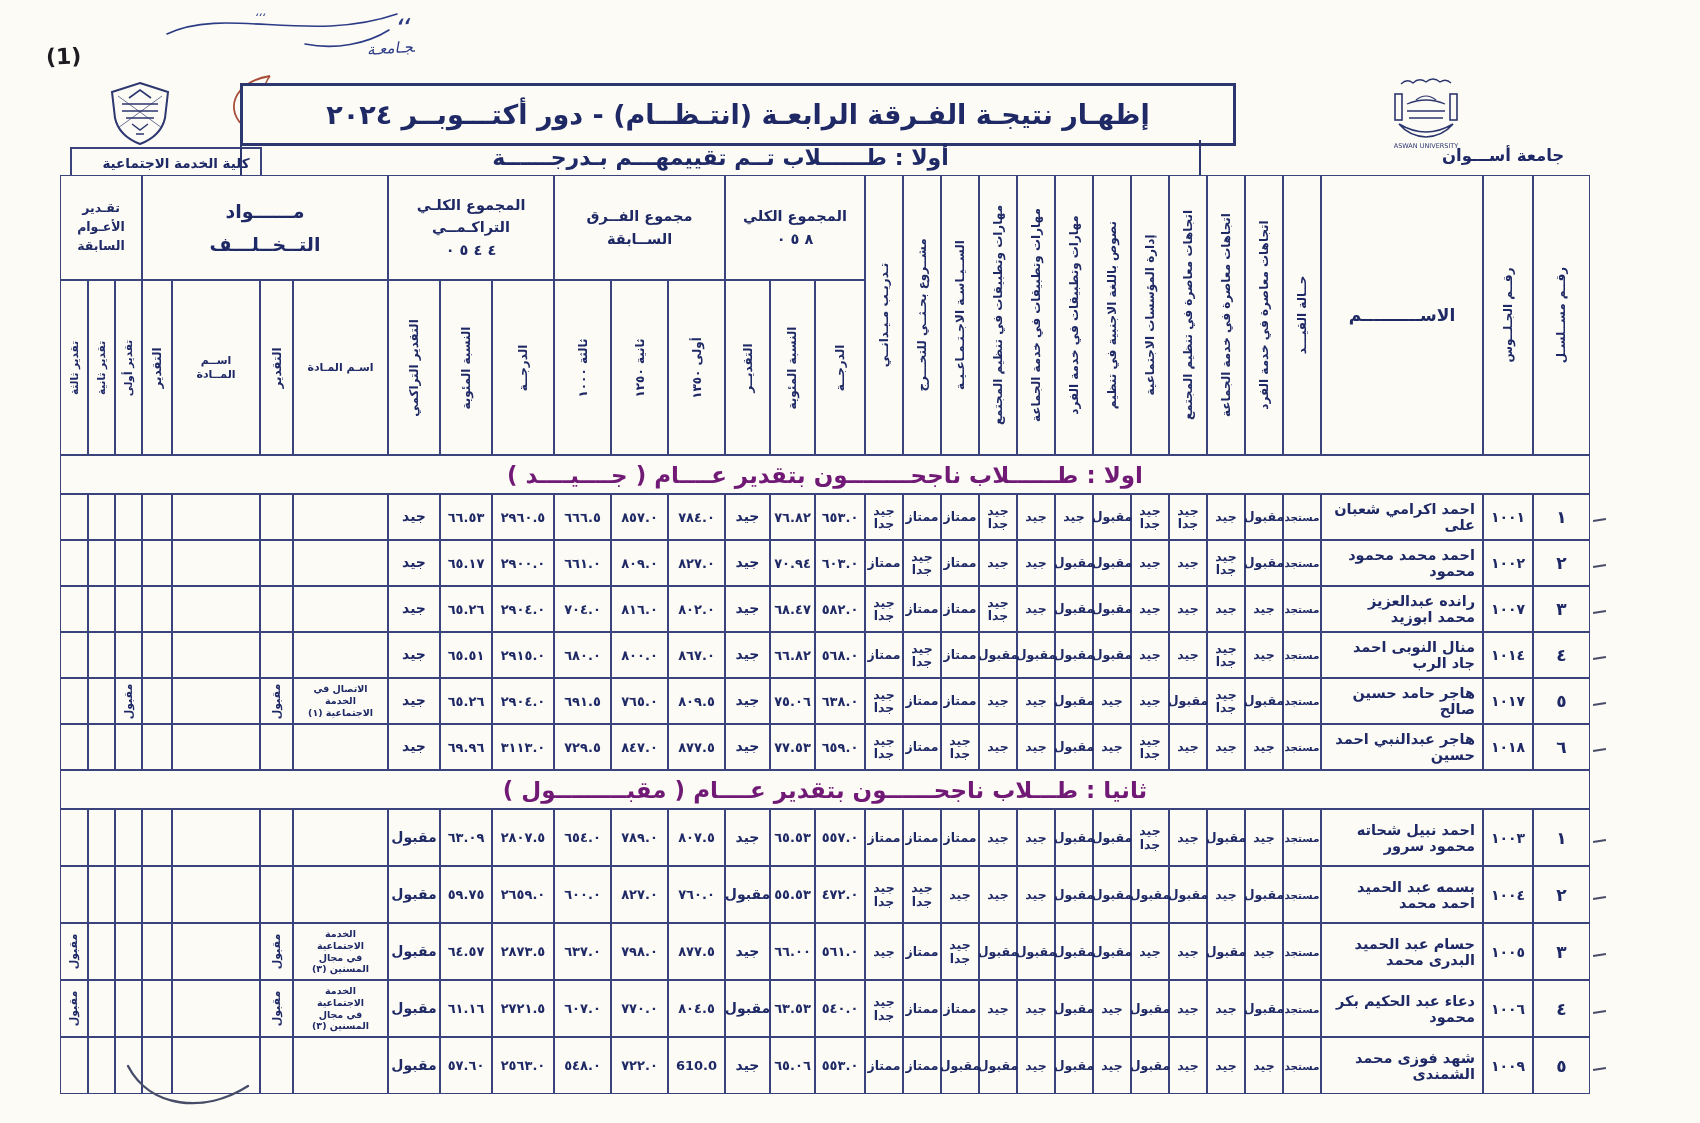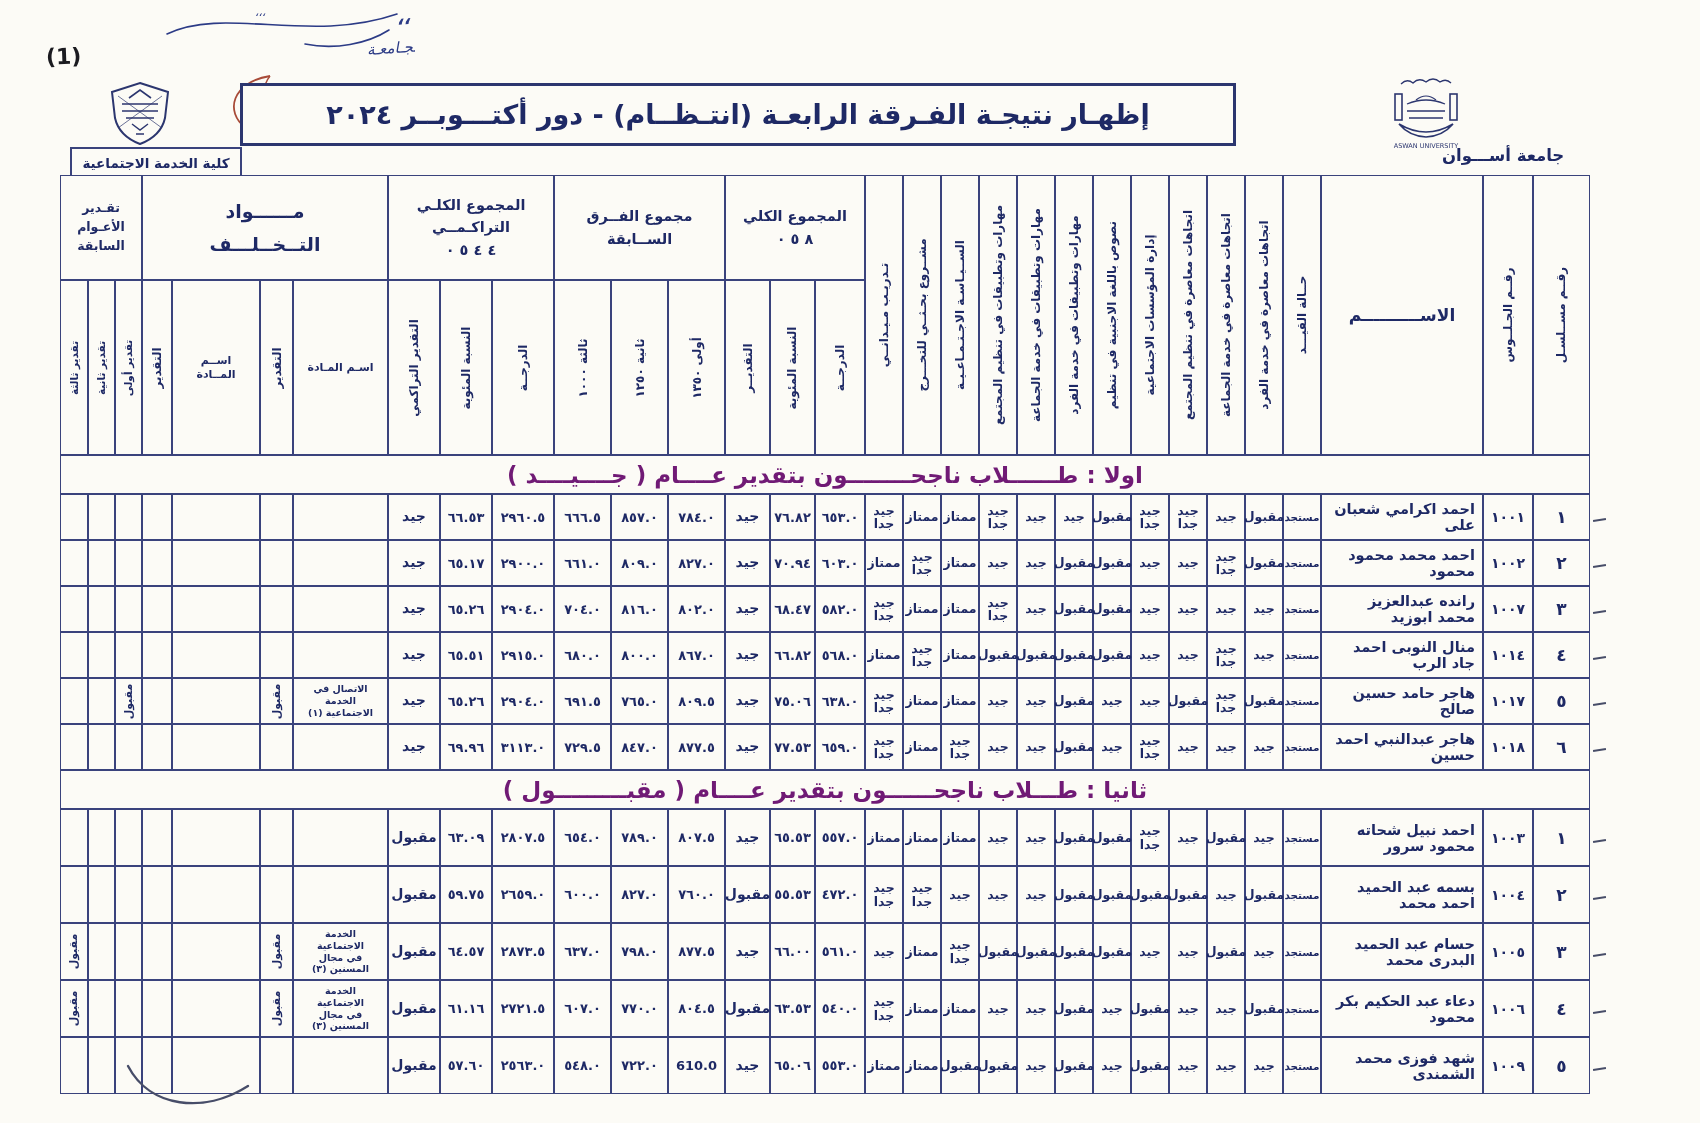--- a/index.html
+++ b/index.html
@@ -13,21 +13,21 @@
     --line:#3a437c;
     --cols:57px 50px 162px 38px 38px 38px 38px 38px 38px 38px 38px 38px 38px 38px 38px 50px 45px 45px 57px 57px 57px 62px 52px 52px 95px 33px 88px 30px 27px 27px 28px;
   }
   
   .page-num{position:absolute;left:46px;top:44px;font-size:22px;font-weight:700;color:#1b1b20;transform:rotate(-2deg);}
   .handwriting{position:absolute;left:105px;top:0px;width:310px;height:78px;}
   .college-emblem{position:absolute;left:92px;top:80px;}
   .college-box{
     position:absolute;left:70px;top:147px;width:168px;height:27px;
     border:2px solid var(--line);display:flex;align-items:center;justify-content:center;
-    font-size:13.5px;font-weight:700;direction:rtl;background:#fcfbf6;
+    font-size:13.5px;font-weight:700;direction:rtl;background:#fcfbf6;padding-left:20px;
   }
   .title-box{
     position:absolute;left:240px;top:83px;width:990px;height:57px;
     border:3px solid #2c366f;display:flex;align-items:center;justify-content:center;
     font-size:27px;font-weight:800;direction:rtl;letter-spacing:.5px;background:#fcfbf6;
   }
   .subtitle-box{
     position:absolute;left:240px;top:140px;width:957px;height:35px;
     border:2px solid #2c366f;border-top:none;display:flex;align-items:center;justify-content:center;
     font-size:22px;font-weight:800;direction:rtl;
@@ -98,20 +98,21 @@
   <svg class="college-emblem" width="96" height="68" viewBox="0 0 96 68">
     <path d="M48 3 L76 12 L73 38 Q69 56 48 64 Q27 56 23 38 L20 12 Z" fill="none" stroke="#2c366f" stroke-width="2"></path>
     <path d="M30 24 H66 M30 31 H66 M34 38 H62" stroke="#2c366f" stroke-width="1.4"></path>
     <path d="M37 18 L48 10 L59 18" fill="none" stroke="#2c366f" stroke-width="1.6"></path>
     <path d="M40 44 L48 50 L56 44 M44 54 H52" stroke="#2c366f" stroke-width="1.4" fill="none"></path>
     <path d="M26 16 L70 48 M70 16 L26 48" stroke="#2c366f" stroke-width=".7"></path>
   </svg>
   <div class="college-box">كلية الخدمة الاجتماعية</div>
 
   <div class="title-box">إظهـار نتيجـة الفـرقة الرابعـة (انتـظــام) - دور أكتـــوبــر ٢٠٢٤</div>
+  <div class="subtitle-box">أولا : طــــــلاب تــم تقييمهـــم بـدرجــــــة</div>
 
   <svg class="univ-emblem" width="86" height="78" viewBox="0 0 86 78">
     <path d="M18 10 Q24 4 30 9 Q36 3 43 8 Q50 2 57 8 Q63 4 68 9" fill="none" stroke="#2c366f" stroke-width="1.3"></path>
     <rect x="12" y="20" width="7" height="26" fill="none" stroke="#2c366f" stroke-width="1.6"></rect>
     <rect x="67" y="20" width="7" height="26" fill="none" stroke="#2c366f" stroke-width="1.6"></rect>
     <path d="M24 30 Q43 22 62 30 M24 37 H62 M26 44 H60" fill="none" stroke="#2c366f" stroke-width="1.3"></path>
     <path d="M33 26 Q43 18 53 26" fill="none" stroke="#2c366f" stroke-width="1.2"></path>
     <path d="M16 50 Q43 66 70 50 Q60 62 43 63 Q26 62 16 50 Z" fill="none" stroke="#2c366f" stroke-width="1.6"></path>
     <text x="43" y="74" font-size="6.5" fill="#2c366f" text-anchor="middle">ASWAN UNIVERSITY</text>
   </svg>

